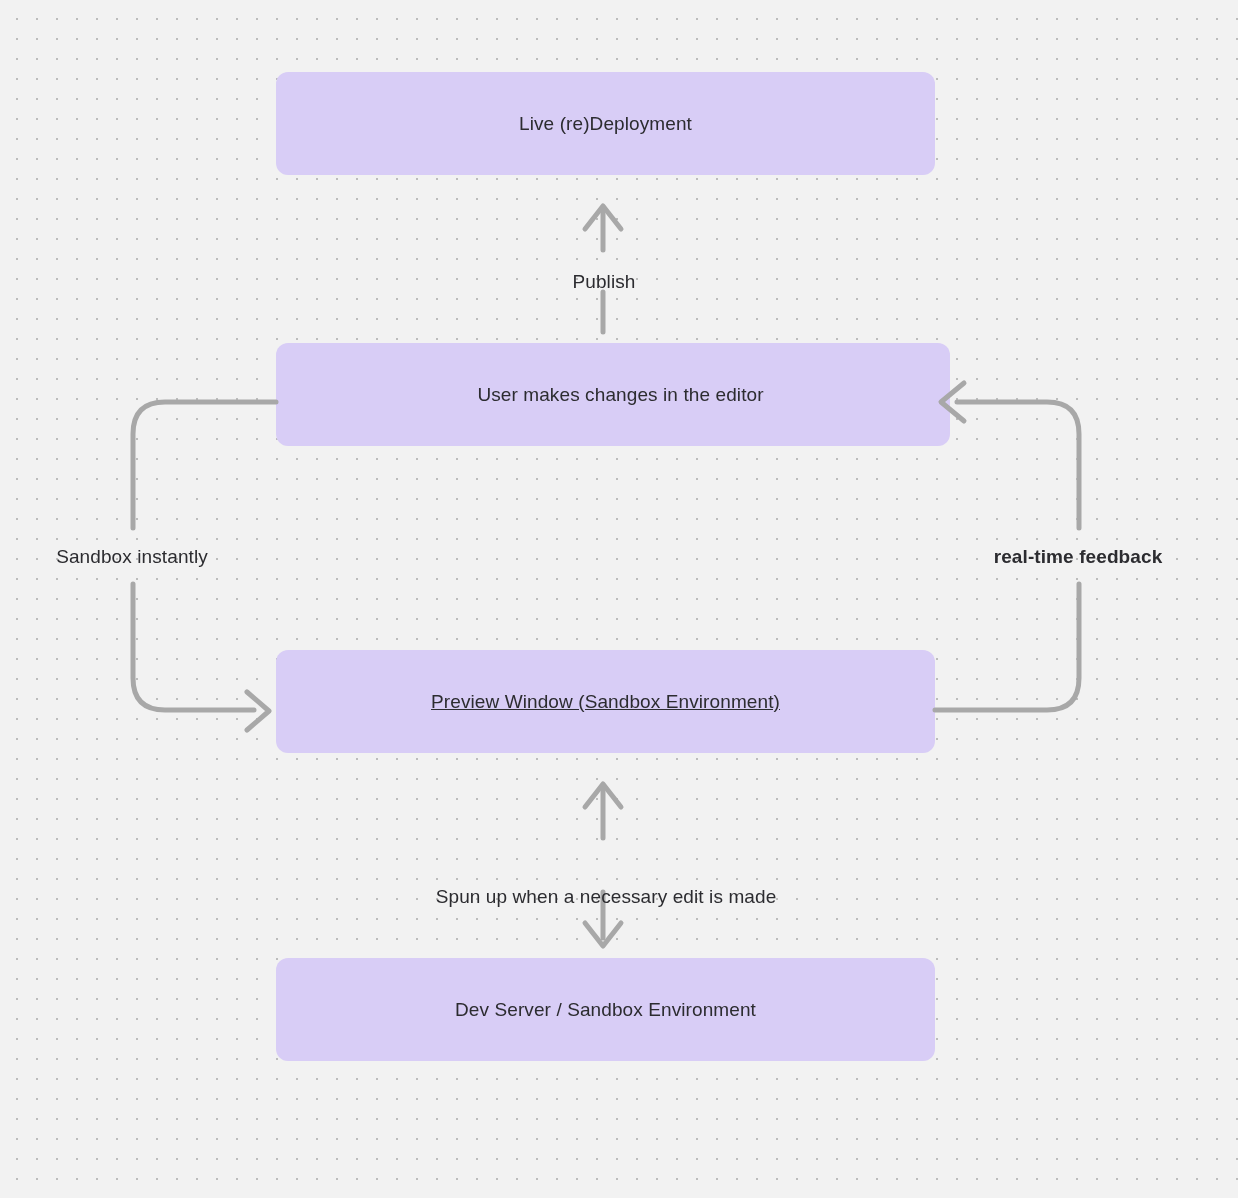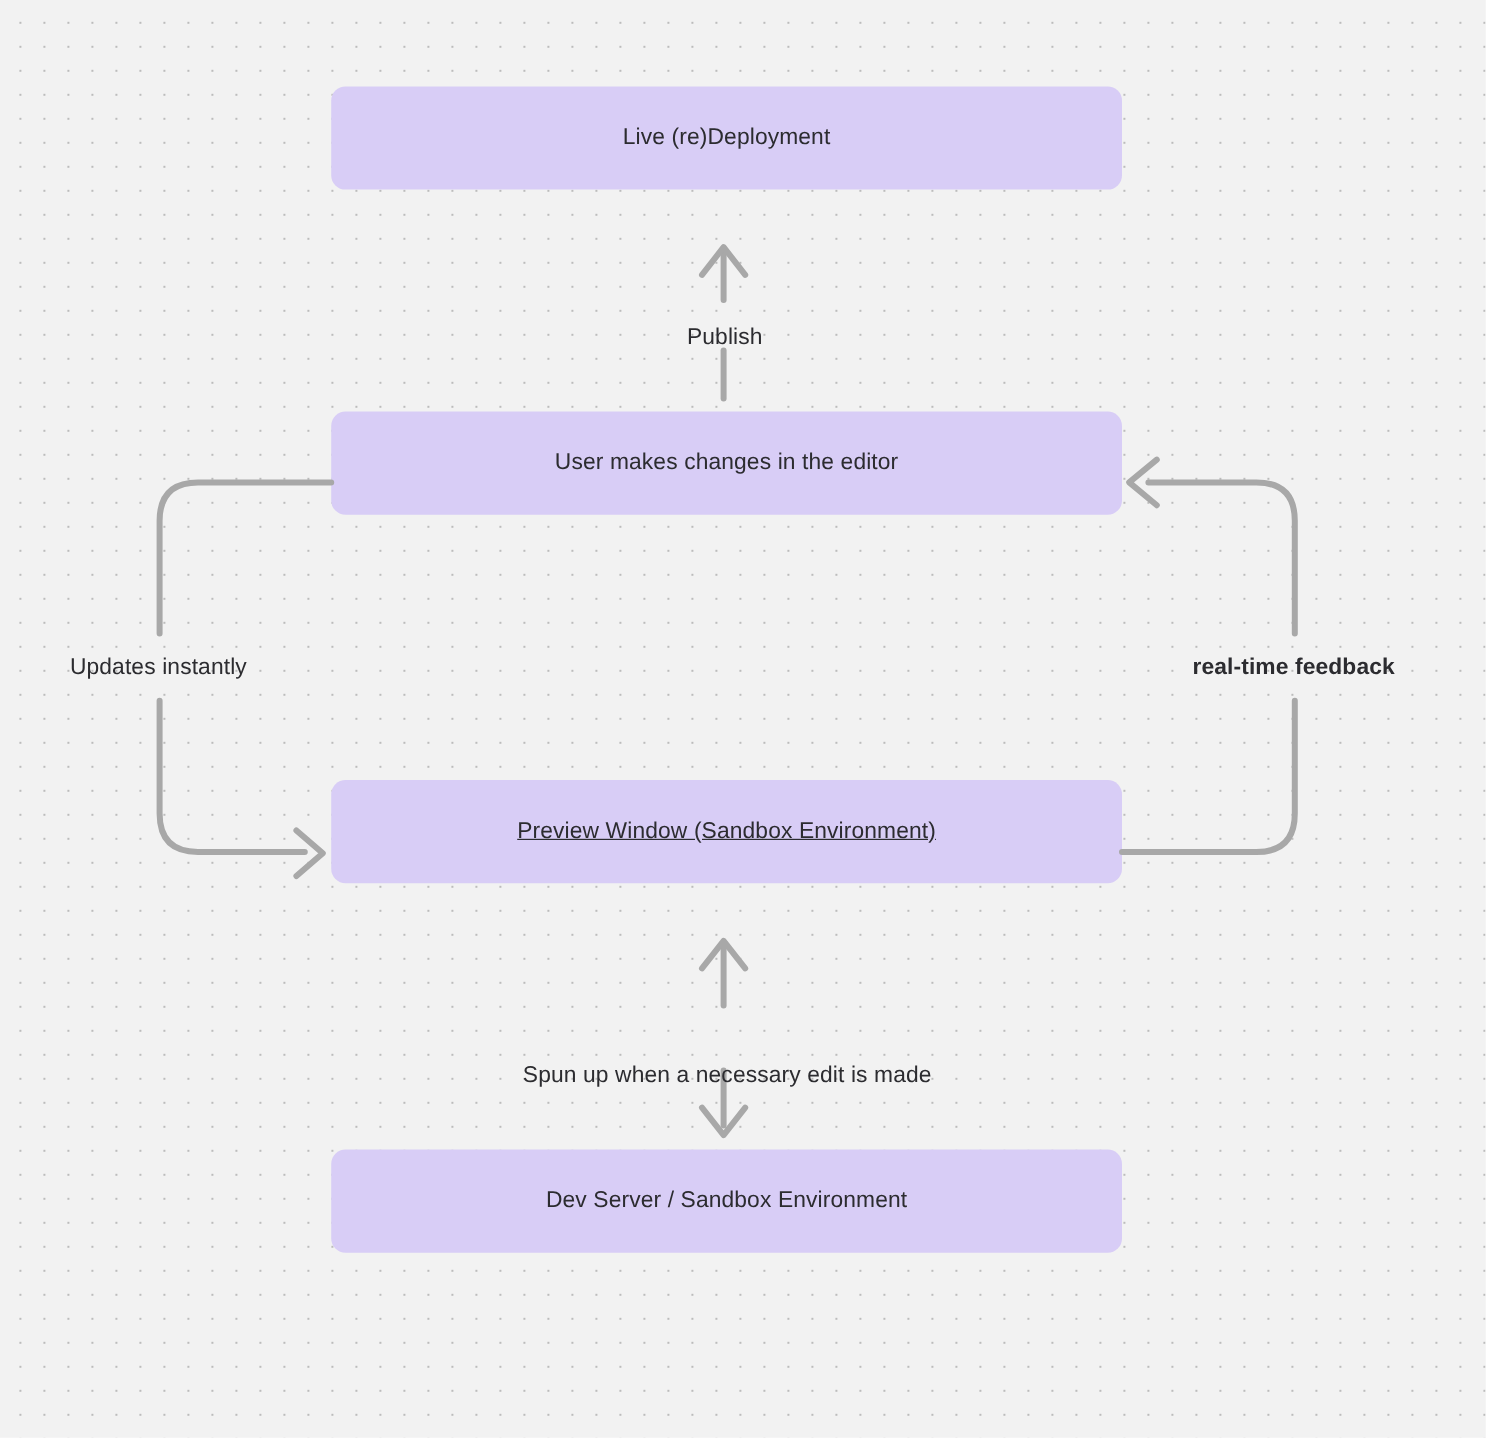--- a/index.html
+++ b/index.html
@@ -14,32 +14,32 @@
     background-color: #f2f2f2;
     background-image: radial-gradient(circle, #bcbcbc 1.1px, transparent 1.3px);
     background-size: 20px 20px;
     background-position: 7px 9px;
     overflow: hidden;
   }
   .node {
     position: absolute;
     left: 276px;
     width: 659px;
-    height: 86px;
+    height: 103px;
     background: #d8cdf6;
     border-radius: 12px;
     display: flex;
     align-items: center;
     justify-content: center;
     font-size: 19px;
     color: #2c2c30;
     letter-spacing: 0.1px;
   }
   #node-live   { top: 72px;  }
-  #node-editor { top: 343px; }
+  #node-editor { top: 343px; padding-left: 15px; }
   #node-preview{ top: 650px; text-decoration: underline; }
   #node-dev    { top: 958px; }
 
   .edges-svg {
     position: absolute;
     inset: 0;
     width: 100%;
     height: 100%;
     pointer-events: none;
   }
@@ -103,17 +103,17 @@
 
     <g>
       <path d="M 603 838 L 603 790"></path>
       <polyline points="585,807 603,784 621,807"></polyline>
       <path d="M 603 892 L 603 938"></path>
       <polyline points="585,923 603,946 621,923"></polyline>
     </g>
   </svg>
 
   <div class="edge-label" id="label-publish">Publish</div>
-  <div class="edge-label" id="label-updates">Updates instantly</div>
+  <div class="edge-label" id="label-updates">Sandbox instantly</div>
   <div class="edge-label" id="label-feedback">real-time feedback</div>
   <div class="edge-label" id="label-spunup">Spun up when a necessary edit is made</div>
 
 </div>
 
 </body></html>

